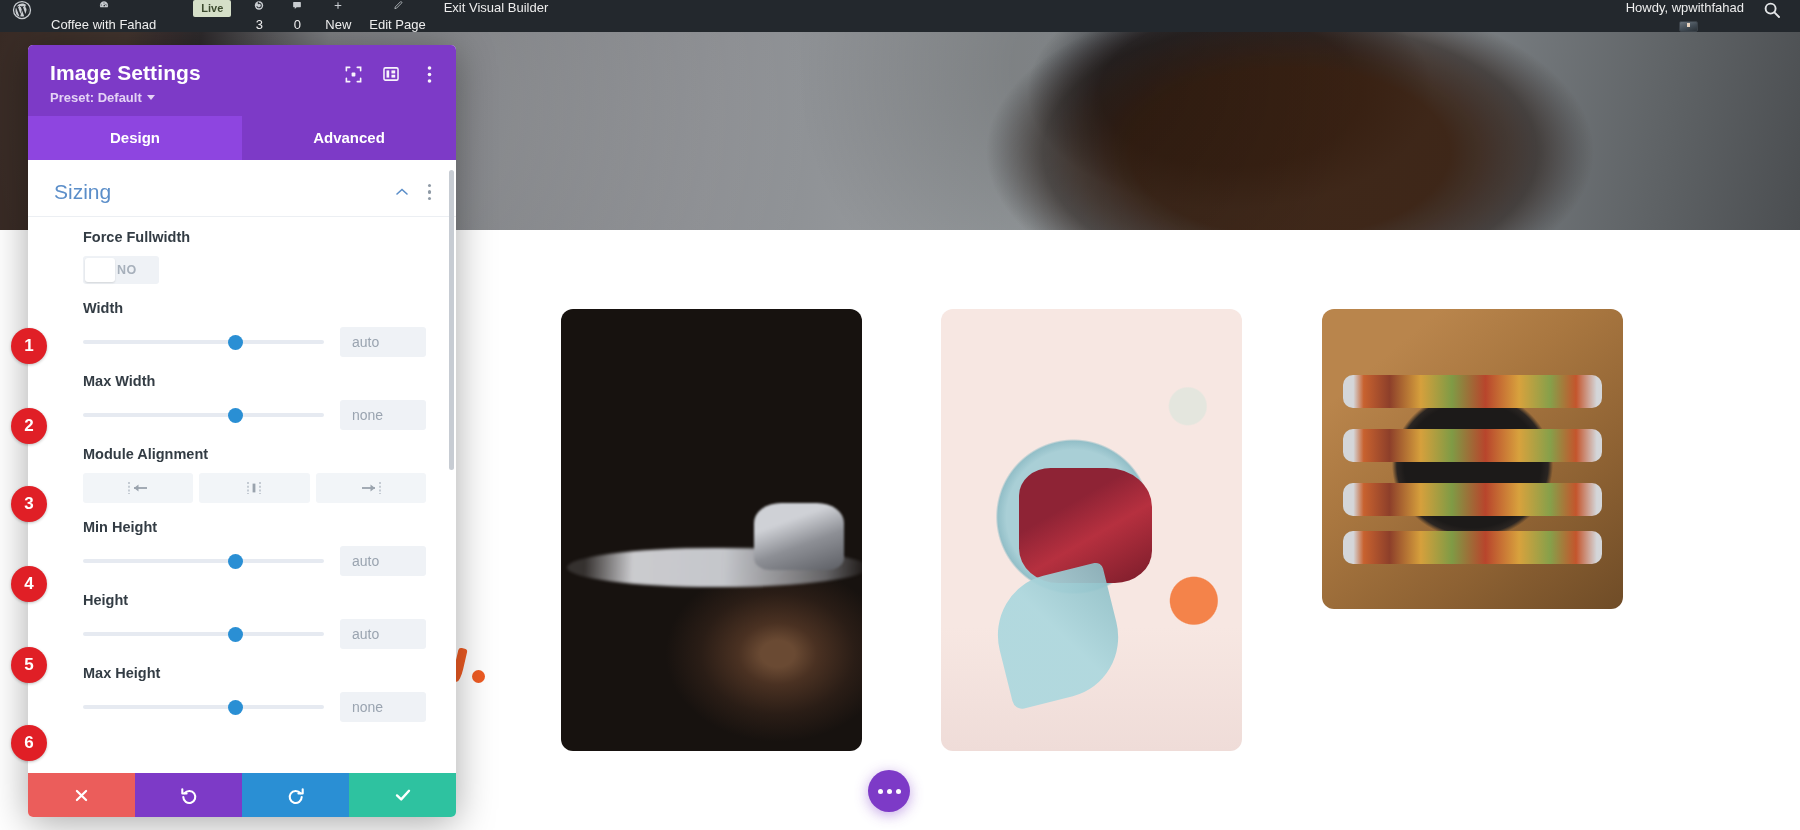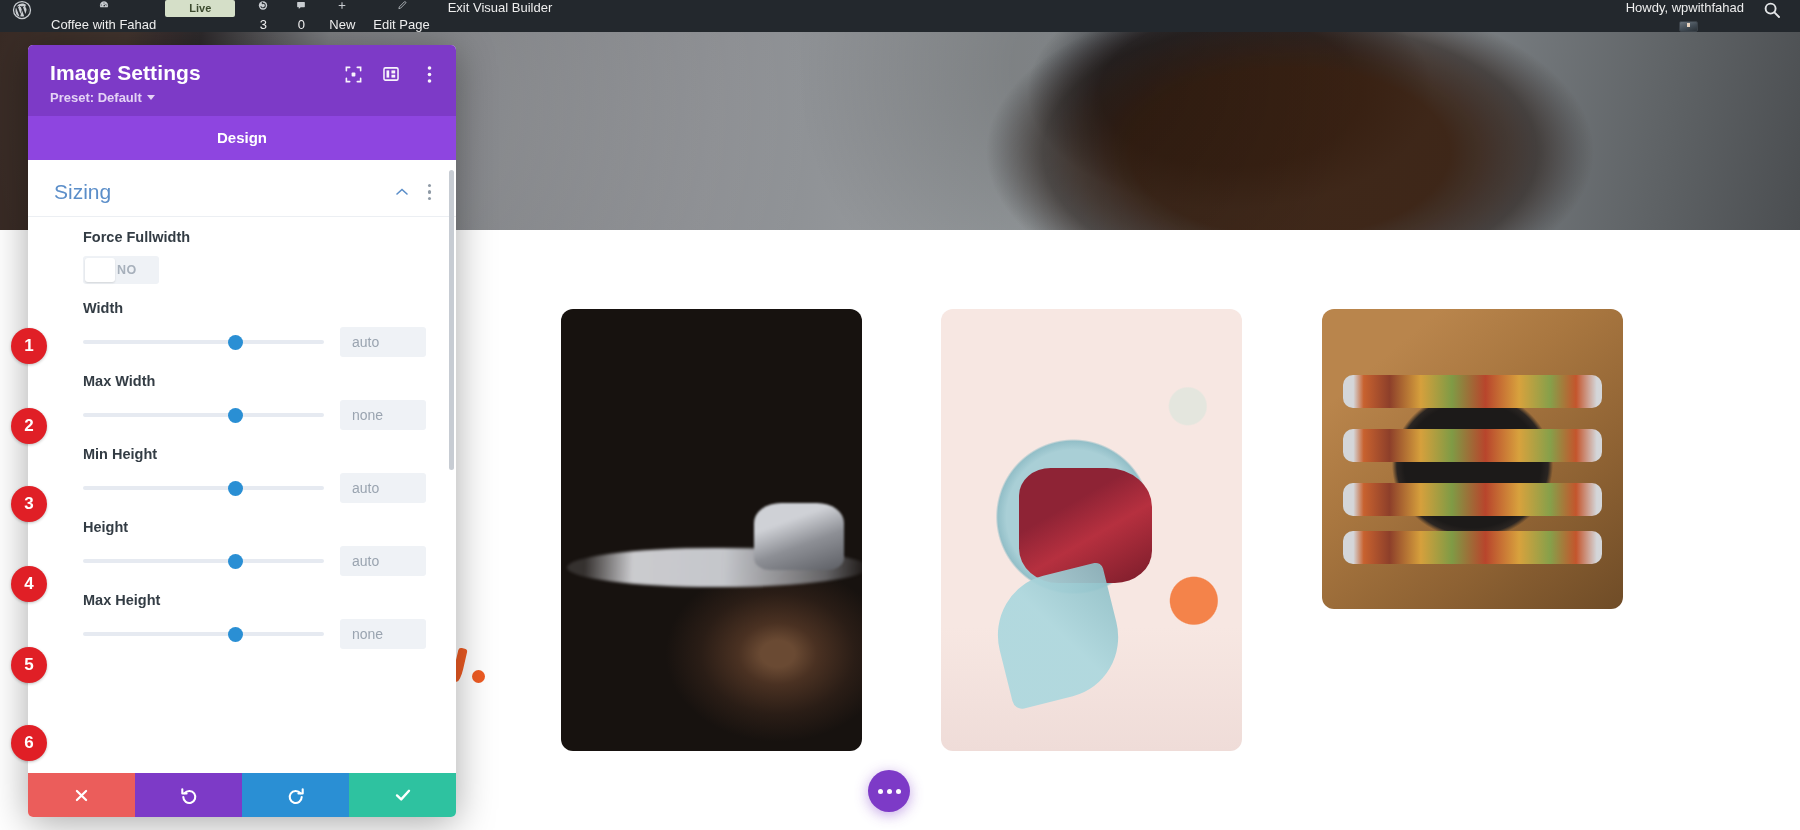--- a/index.html
+++ b/index.html
@@ -25,21 +25,21 @@
     display: flex; align-items: center; gap: 6px;
     height: 32px; padding: 0 9px; color: #eeeeee; white-space: nowrap;
     cursor: pointer;
     flex-direction: column;
   }
   .ab-logo { padding: 0 10px 0 12px; }
   .ab-spacer { flex: 1 1 auto; }
   .wp-glyph { display: inline-block; width: 20px; height: 20px; }
   .badge-live {
     background: #d5dfc8; color: #3c4a2e; font-size: 11px; font-weight: bold;
-    border-radius: 2px; padding: 1px 24px; line-height: 15px;
+    border-radius: 2px; padding: 1px 8px; line-height: 15px; margin-left: 28px;
   }
   .count-num { font-size: 13px; }
   .avatar-mini {
     width: 19px; height: 19px; border-radius: 2px; margin-left: 8px;
     background:
       radial-gradient(circle at 50% 34%, #e8d3bf 0 18%, transparent 19%),
       linear-gradient(160deg, #6b747d 0%, #424c55 55%, #2b3238 100%);
     border: 1px solid #3a4148; display: inline-block;
   }
 
@@ -347,20 +347,21 @@
             <circle cx="2.5" cy="3" r="1.8" fill="#fff"></circle>
             <circle cx="2.5" cy="9.5" r="1.8" fill="#fff"></circle>
             <circle cx="2.5" cy="16" r="1.8" fill="#fff"></circle>
           </svg>
         </div>
       </div>
     </div>
 
     <div class="modal-tabs">
       <div class="mtab active">Design</div>
+      <div class="mtab">Advanced</div>
     </div>
 
     <div class="modal-body">
       <div class="msb"></div>
       <div class="scroll-inner">
 
         <div class="group-head">
           <div class="group-title">Sizing</div>
           <div class="group-head-right">
             <svg class="chev-up" viewBox="0 0 14 14">
@@ -398,20 +399,45 @@
           <div class="field-label">Max Width</div>
           <div class="srow">
             <div class="slider">
               <div class="track"></div>
                 <div class="knobc" style="left:60%"></div>
             </div>
             <input class="sinput" type="text" value="" placeholder="none" style="">
           </div>
         </div>
 
+        <div class="field">
+          <div class="field-label">Module Alignment</div>
+          <div class="align-row">
+            <div class="align-btn">
+              <svg width="22" height="14" viewBox="0 0 22 14">
+                <path d="M2 1v12" stroke="#b9c1ca" stroke-width="1.6" stroke-dasharray="2 1.7"></path>
+                <path d="M20 7H7" stroke="#9aa3ad" stroke-width="1.8"></path>
+                <path d="M7 7 11.5 3.4v7.2z" fill="#9aa3ad"></path>
+              </svg>
+            </div>
+            <div class="align-btn">
+              <svg width="22" height="14" viewBox="0 0 22 14">
+                <path d="M5 1v12M17 1v12" stroke="#b9c1ca" stroke-width="1.6" stroke-dasharray="2 1.7"></path>
+                <rect x="9.6" y="2.6" width="2.8" height="8.8" fill="#9aa3ad"></rect>
+              </svg>
+            </div>
+            <div class="align-btn">
+              <svg width="22" height="14" viewBox="0 0 22 14">
+                <path d="M20 1v12" stroke="#b9c1ca" stroke-width="1.6" stroke-dasharray="2 1.7"></path>
+                <path d="M2 7h13" stroke="#9aa3ad" stroke-width="1.8"></path>
+                <path d="M15 7 10.5 3.4v7.2z" fill="#9aa3ad"></path>
+              </svg>
+            </div>
+          </div>
+        </div>
 
         <div class="field">
           <div class="field-label">Min Height</div>
           <div class="srow">
             <div class="slider">
               <div class="track"></div>
                 <div class="knobc" style="left:60%"></div>
             </div>
             <input class="sinput" type="text" value="" placeholder="auto" style="">
           </div>

